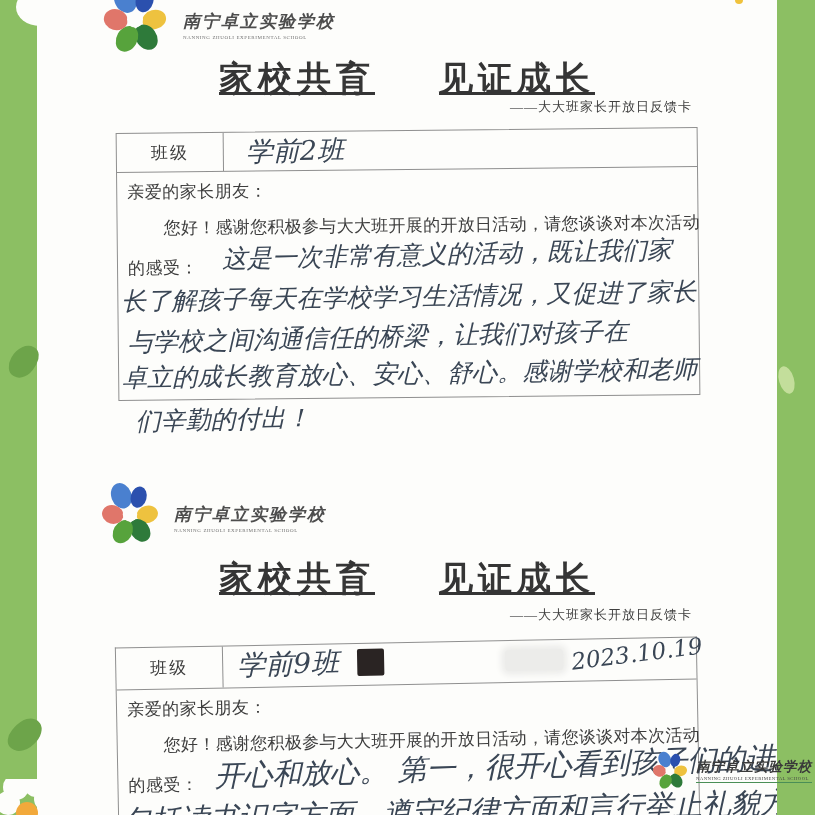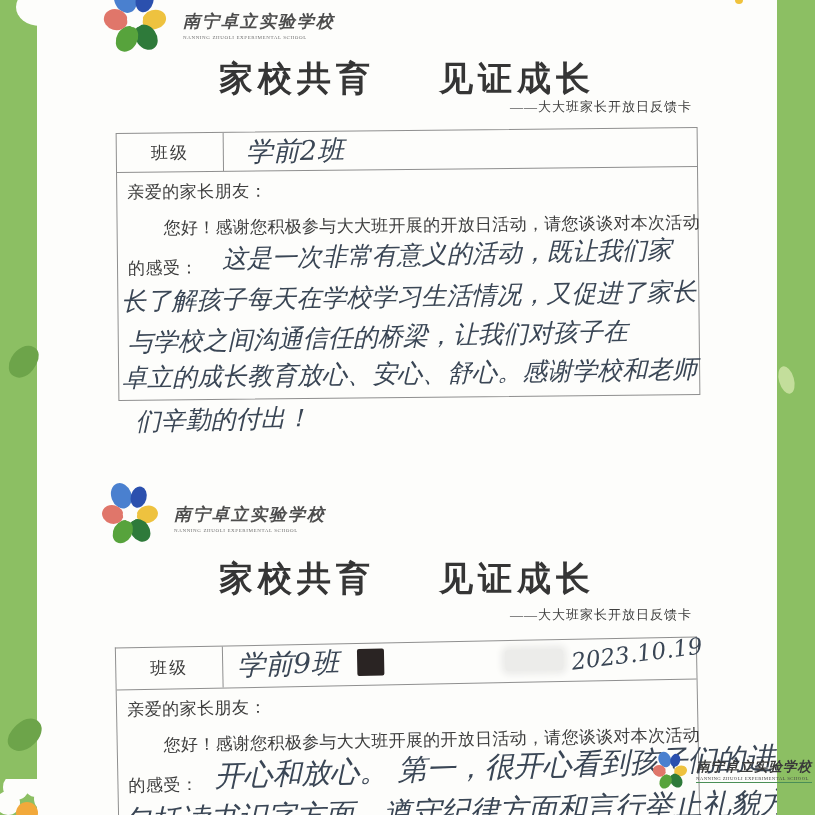--- a/index.html
+++ b/index.html
@@ -30,21 +30,21 @@
   .card-1 .logo{left:58px; top:-22px;}
   .card-2 .logo{left:57px; top:7px;}
   .logo-text{display:flex; flex-direction:column; margin-left:8px;}
   .card-1 .logo-text{margin-top:32px;}
   .card-2 .logo-text{margin-top:26px;}
   .logo-cn{font-size:17px; font-style:italic; font-weight:bold; letter-spacing:2px; color:#4d4d4d;}
   .logo-en{font-size:5px; letter-spacing:.6px; color:#6f6f6f; margin-top:2px;}
 
   .title-row{position:absolute; left:0; width:740px; display:flex; justify-content:center; gap:64px;
     font-family:"Liberation Sans","DejaVu Sans",sans-serif; font-weight:700; font-size:34px;
-    letter-spacing:5px; color:#353535;}
+    letter-spacing:5px; color:#353535;text-decoration:underline;}
   .card-1 .title-row{top:56px;}
   .card-2 .title-row{top:86px;}
   .subtitle{position:absolute; left:0; width:655px; text-align:right; font-size:13px; color:#3f3f3f; letter-spacing:1px;}
   .card-1 .subtitle{top:98px;}
   .card-2 .subtitle{top:136px;}
 
   .ftable{position:absolute; left:80px; width:580px; border:1.3px solid #8f8f8f; background:transparent;}
   .card-1 .ftable{top:130px; height:266px; transform:rotate(-0.6deg);}
   .card-2 .ftable{top:172px; height:230px; transform:rotate(-1.1deg); border-bottom:none;}
   .row1{display:flex; border-bottom:1.3px solid #8f8f8f; height:38px;}

